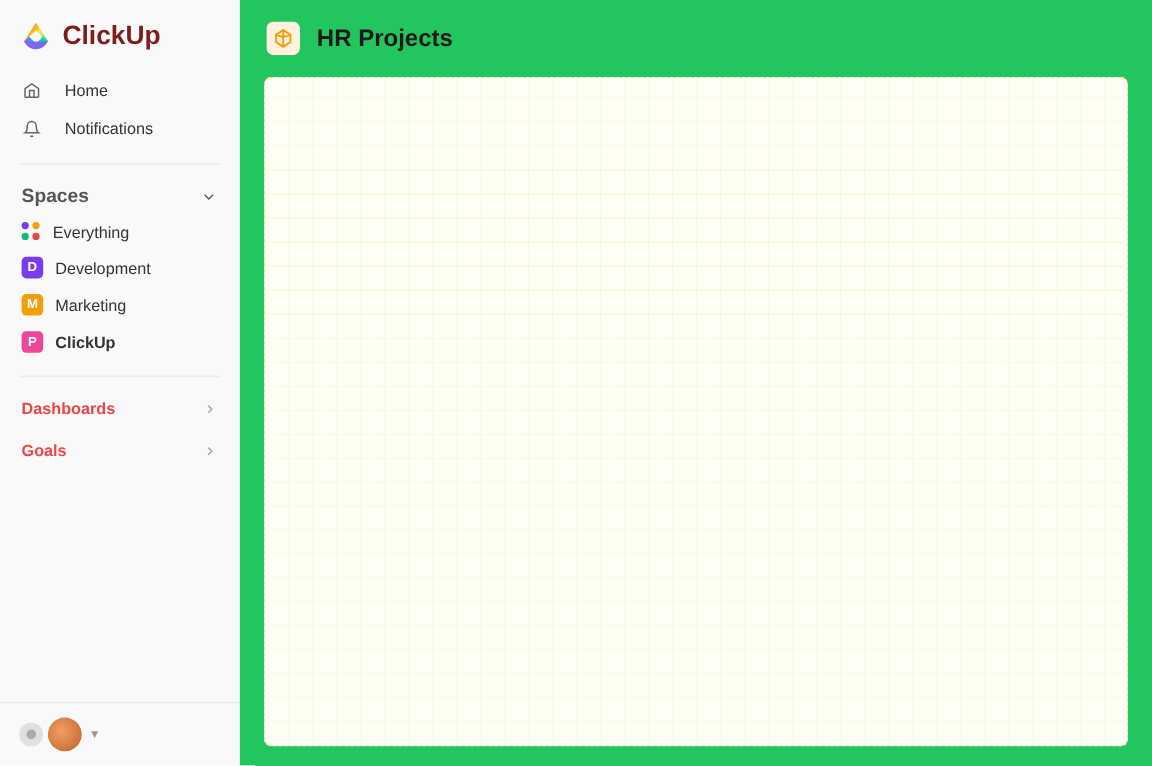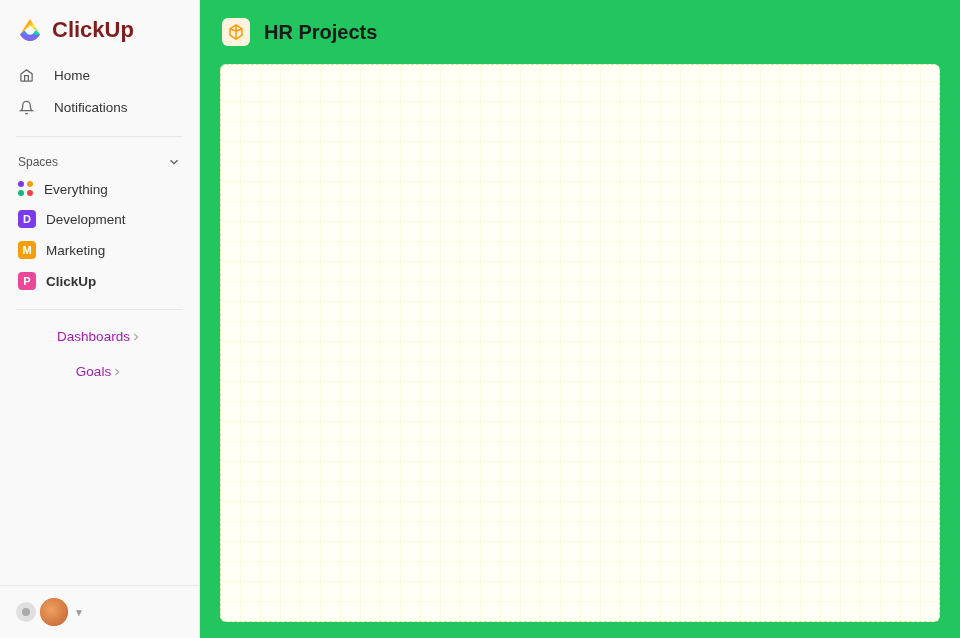--- a/index.html
+++ b/index.html
@@ -78,22 +78,22 @@
 
     .sidebar-section {
       padding: 4px 8px;
     }
 
     .section-header {
       display: flex;
       align-items: center;
       justify-content: space-between;
       padding: 6px 10px;
-      font-size: 12px;
-      font-weight: 400;
+      font-size: 16px;
+      font-weight: 700;
       color: #555;
       cursor: pointer;
       border-radius: 6px;
     }
 
     .space-item {
       display: flex;
       align-items: center;
       gap: 10px;
       padding: 6px 10px;
@@ -131,27 +131,28 @@
 
     .dot {
       width: 6px;
       height: 6px;
       border-radius: 50%;
     }
 
     .sidebar-expandable {
       display: flex;
       align-items: center;
-      justify-content: center;
+      justify-content: space-between;
       padding: 7px 10px;
       border-radius: 6px;
       cursor: pointer;
       font-size: 13.5px;
-      color: #a21caf;
+      color: #ef4444;
       margin-bottom: 2px;
+      font-weight: bold;
     }
 
     .sidebar-expandable-left {
       display: flex;
       align-items: center;
       gap: 10px;
     }
 
     .sidebar-footer {
       margin-top: auto;

